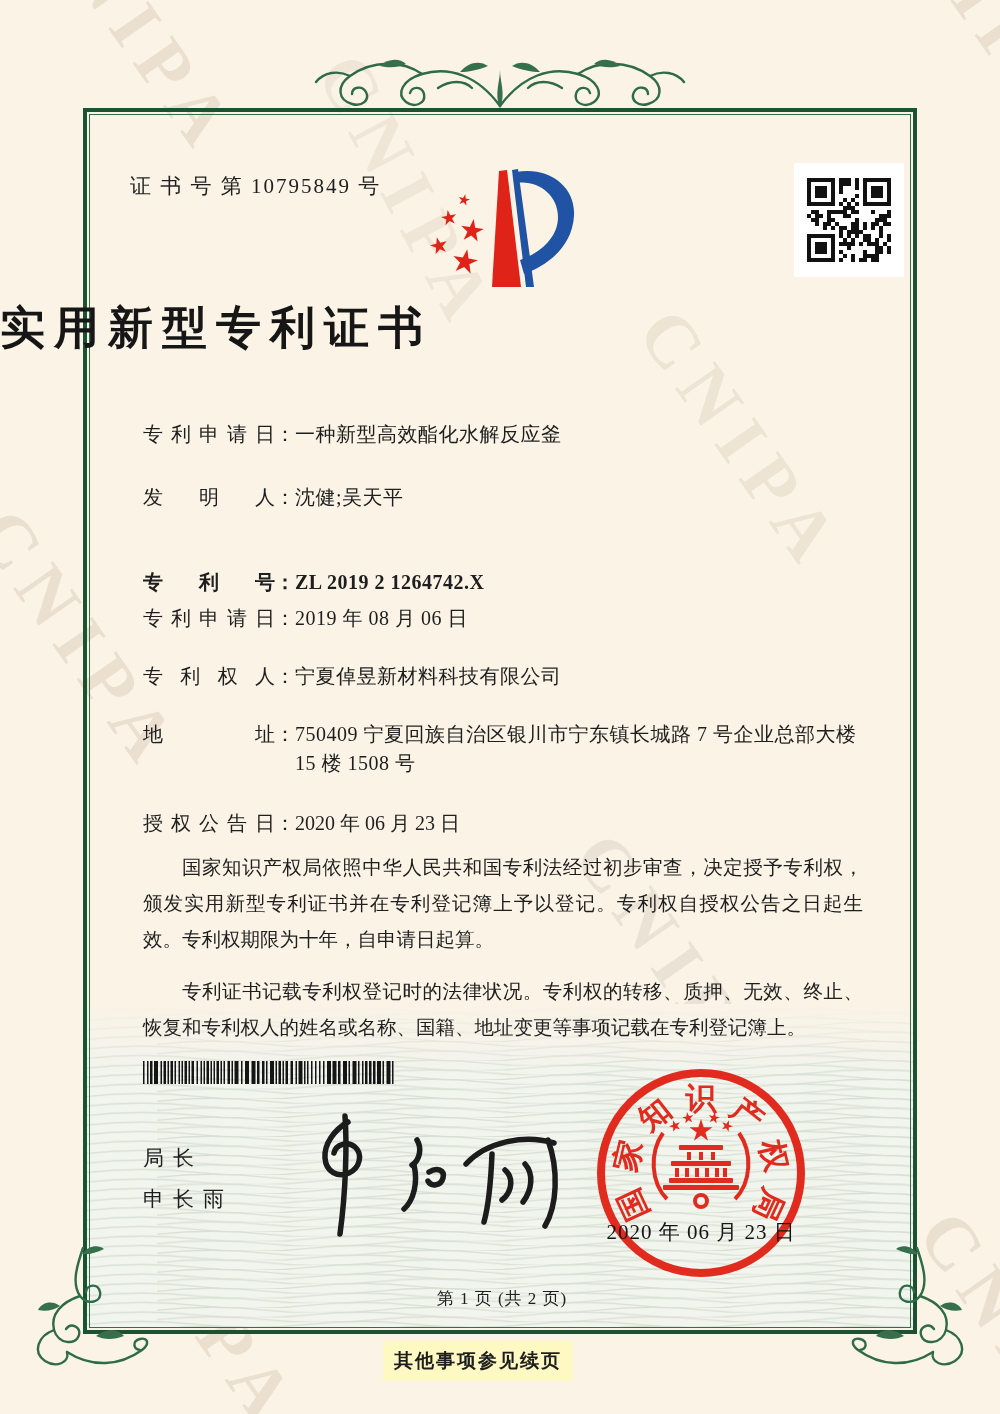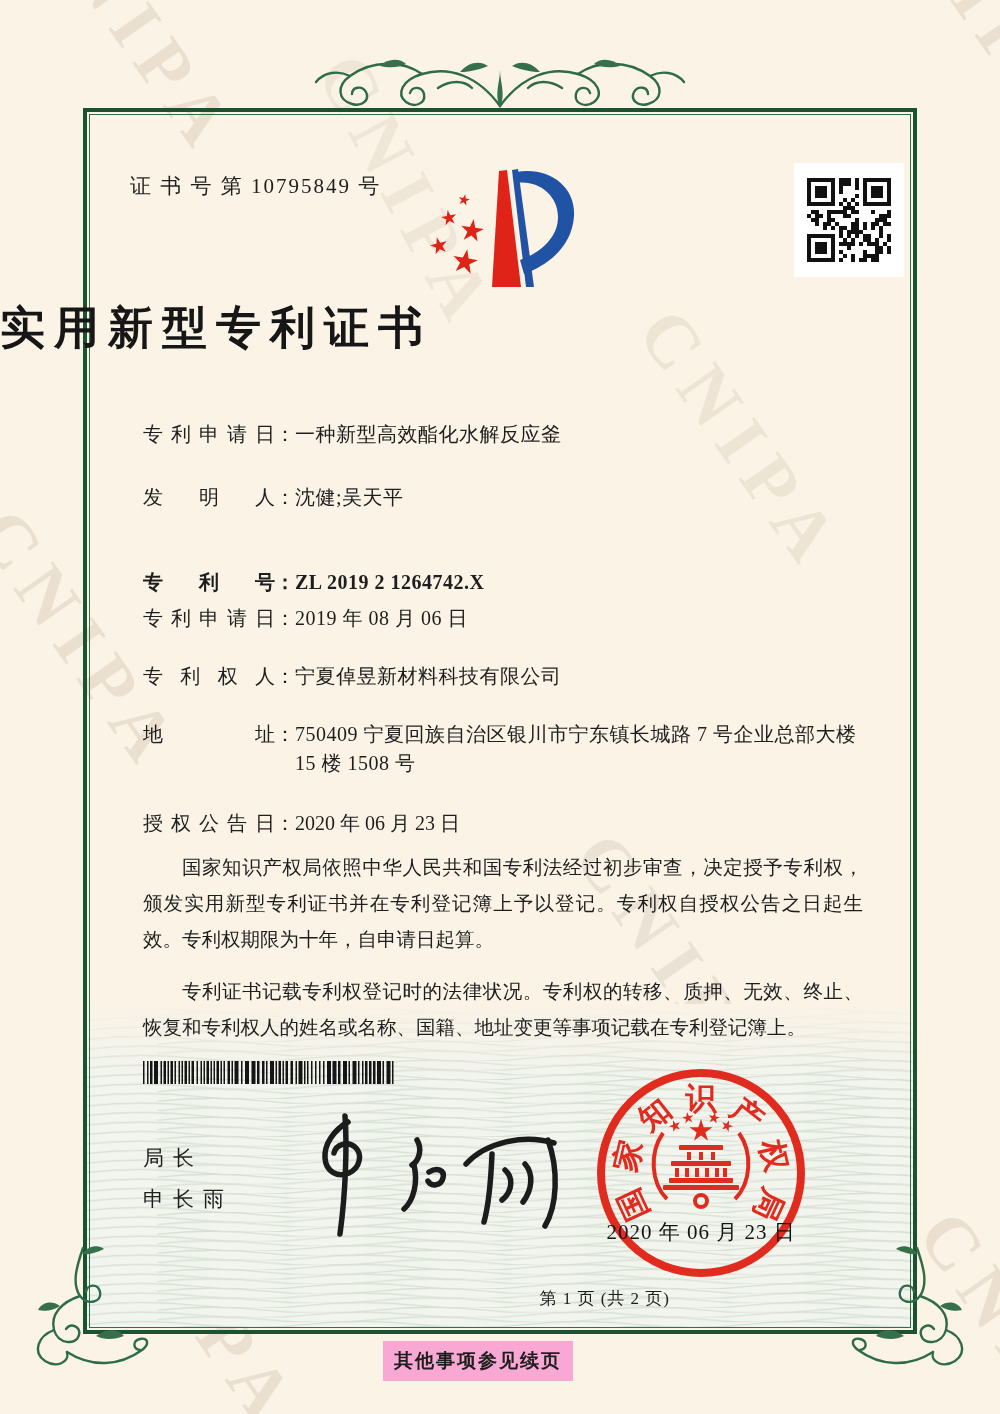--- a/index.html
+++ b/index.html
@@ -40,24 +40,24 @@
   
   .paras{position:absolute;left:127px;top:834px;width:752px;font-size:19.5px;
     line-height:36px;text-align:justify;}
   .paras p{margin:16px;text-indent:2em;}
   
   .barcode{position:absolute;left:143px;top:1061px;}
   .signer-title{position:absolute;left:143px;top:1144px;font-size:21px;letter-spacing:9px;}
   .signer-name{position:absolute;left:143px;top:1185px;font-size:21px;letter-spacing:9px;}
   .signature{position:absolute;left:288px;top:1110px;}
   .seal{position:absolute;left:586px;top:1058px;}
-  .page-info{position:absolute;left:370px;top:1287px;width:300px;text-align:right;
+  .page-info{position:absolute;left:352px;top:1287px;width:300px;text-align:center;
     font-size:17px;letter-spacing:1px;}
   .footer-note{position:absolute;left:383px;top:1341px;width:190px;height:40px;
-    background:#f9a8d4;text-align:center;line-height:40px;font-size:19px;
+    background:#fef9c3;text-align:center;line-height:40px;font-size:19px;
     font-weight:600;letter-spacing:2px;}
   .orn{position:absolute;pointer-events:none;}
   .seal-date{font-family:"Liberation Serif","DejaVu Serif",serif;}
 </style>
 </head>
 <body>
 
 <div class="page">
 
   <span class="wm" style="left:-14px;top:-18px;">CNIPA</span>

